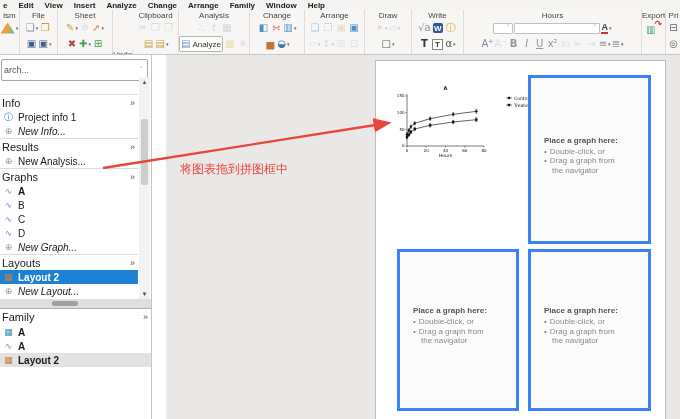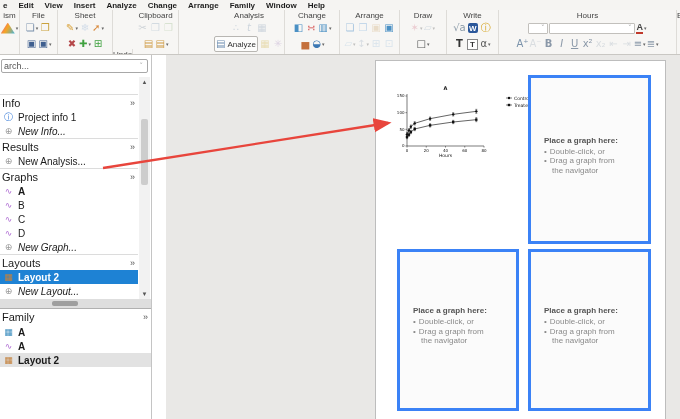--- a/index.html
+++ b/index.html
@@ -30,21 +30,21 @@
   .tb-btn-label{font-size:8px;color:#333;}
   .exp-stack{position:relative;width:15px;height:13px;}
   .exp-chart{position:absolute;left:0;bottom:0;font-family:"DejaVu Sans",sans-serif;font-size:10px;color:#3fa16f;line-height:11px;}
   .exp-arrow{position:absolute;right:-1px;top:-3px;font-family:"DejaVu Sans",sans-serif;font-size:9px;color:#d14034;font-weight:700;}
   .prism-logo{width:14px;height:11px;display:inline-block;
      background:linear-gradient(120deg,#ee4d9b 0%,#f5a623 45%,#35b5e5 100%);
      clip-path:polygon(50% 0,100% 100%,0 100%);}
   
   .sidebar{position:absolute;left:0;top:55px;width:152px;bottom:0;background:#fff;
            border-right:1px solid #c4c4c4;box-sizing:border-box;}
-  .search-row{position:absolute;left:1px;right:3px;top:4px;height:14px;border:1px solid #a8a8a8;border-radius:2px;
+  .search-row{position:absolute;left:1px;right:3px;top:4px;height:22px;border:1px solid #a8a8a8;border-radius:2px;
               background:#fff;display:flex;align-items:center;justify-content:space-between;
               padding:0 4px 0 2px;font-size:9px;color:#555;box-sizing:border-box;}
   .navigator{position:absolute;left:0;top:22px;right:13px;bottom:120px;overflow:hidden;margin-top:17px;}
   .nav-header{display:flex;justify-content:space-between;align-items:center;height:15px;
               border-top:1px solid #dcdcdc;padding:0 3px 0 2px;font-size:11px;color:#1a1a1a;}
   .nav-header-label{white-space:nowrap;}
   .nav-chevrons{font-size:9px;color:#555;}
   .nav-item{display:flex;align-items:center;height:14px;padding-left:3px;font-size:10px;color:#1a1a1a;gap:4px;}
   .nav-icon{width:11px;font-family:"DejaVu Sans",sans-serif;font-size:9px;text-align:center;flex:none;}
   .nav-item.selected{background:#1e82d4;color:#fff;}
@@ -184,21 +184,21 @@
         <div class="tb-row">
           <span class="tb-btn">
             <span class="tb-glyph" style="color: rgb(207, 154, 67);">▤</span>
           </span>
           <span class="tb-btn">
             <span class="tb-glyph" style="color: rgb(207, 154, 67);">▤</span>
             <span class="caret">▾</span>
           </span>
         </div>
       </div>
-      <div class="tb-section" style="width: 71px; margin-left: 35px;">
+      <div class="tb-section" style="width: 71px;">
         <div class="tb-label">Analysis</div>
         <div class="tb-row">
           <span class="tb-btn faded">
             <span class="tb-glyph" style="color: rgb(138, 160, 184);">∴</span>
           </span>
           <span class="tb-btn faded">
             <span class="tb-glyph" style="color: rgb(138, 160, 184); font-style: italic;">t</span>
           </span>
           <span class="tb-btn faded">
             <span class="tb-glyph" style="color: rgb(138, 160, 184);">▦</span>
@@ -628,14 +628,15 @@
   </div>
 
   <svg class="annotation-layer" xmlns="http://www.w3.org/2000/svg" width="680" height="419" viewBox="0 0 680 419">
     <defs>
       <marker id="ah" orient="auto" markerWidth="9" markerHeight="8" refX="6" refY="3">
         <path d="M0,0 L7.5,3 L0,6 Z" fill="#e8453c"></path>
       </marker>
     </defs>
     <line x1="103" y1="168" x2="388" y2="123" stroke="#e8453c" stroke-width="2.4" marker-end="url(#ah)"></line>
   </svg>
+  <div class="annotation-text">将图表拖到拼图框中</div>
 
 </div>
 
 </body></html>

